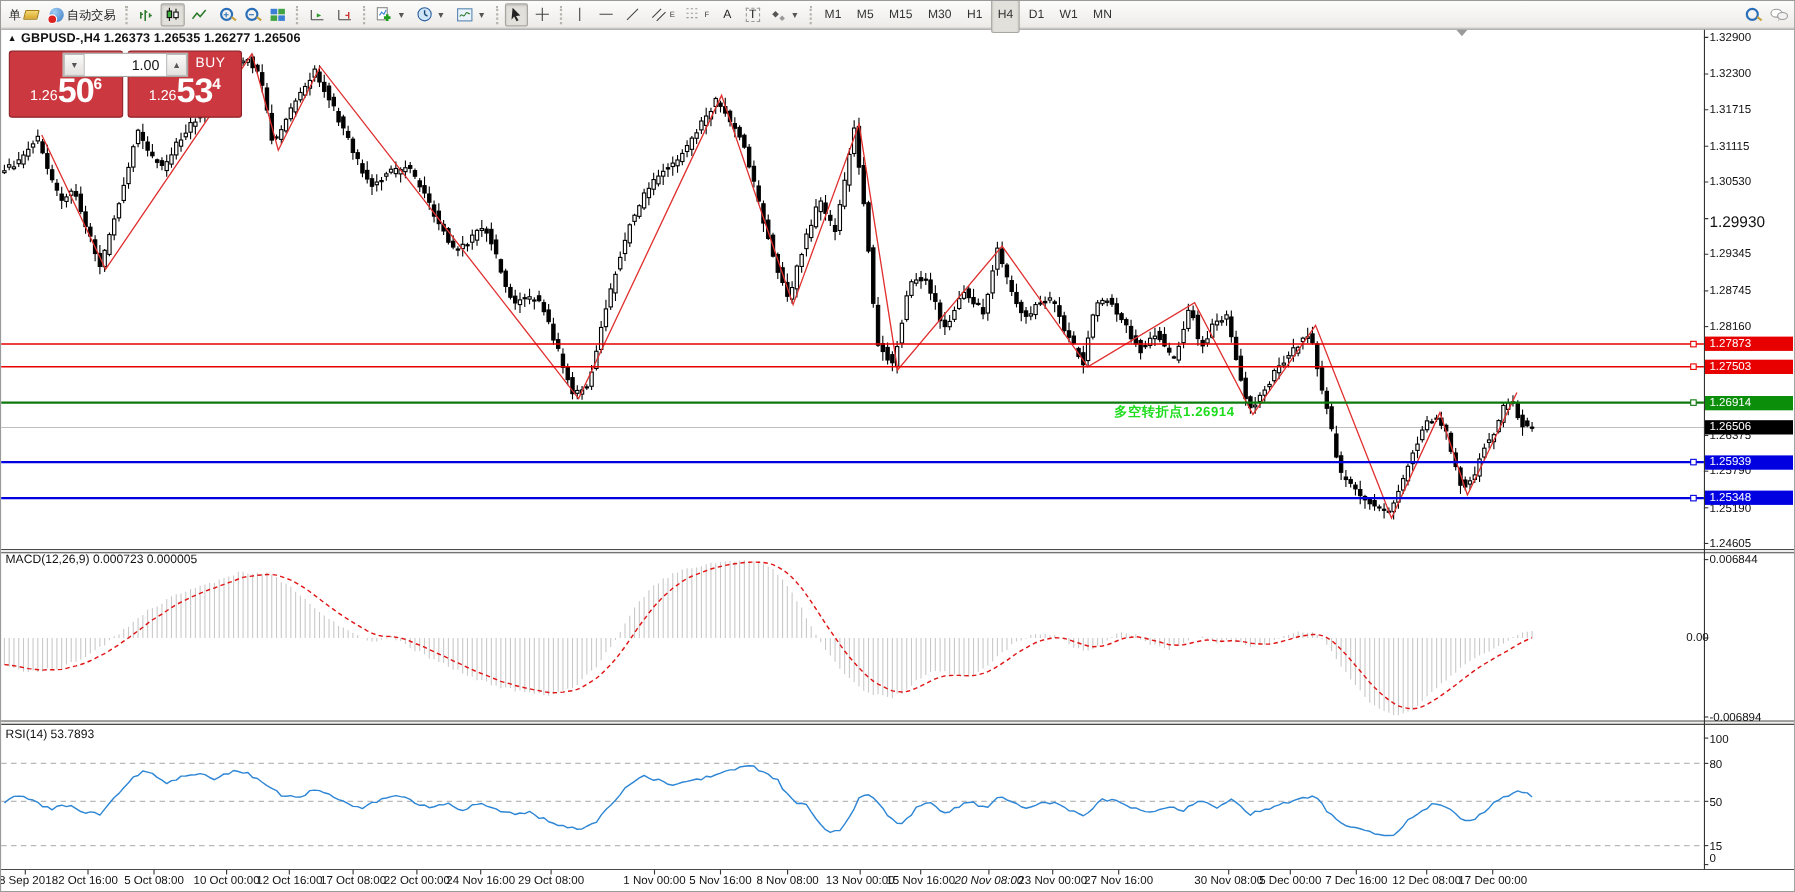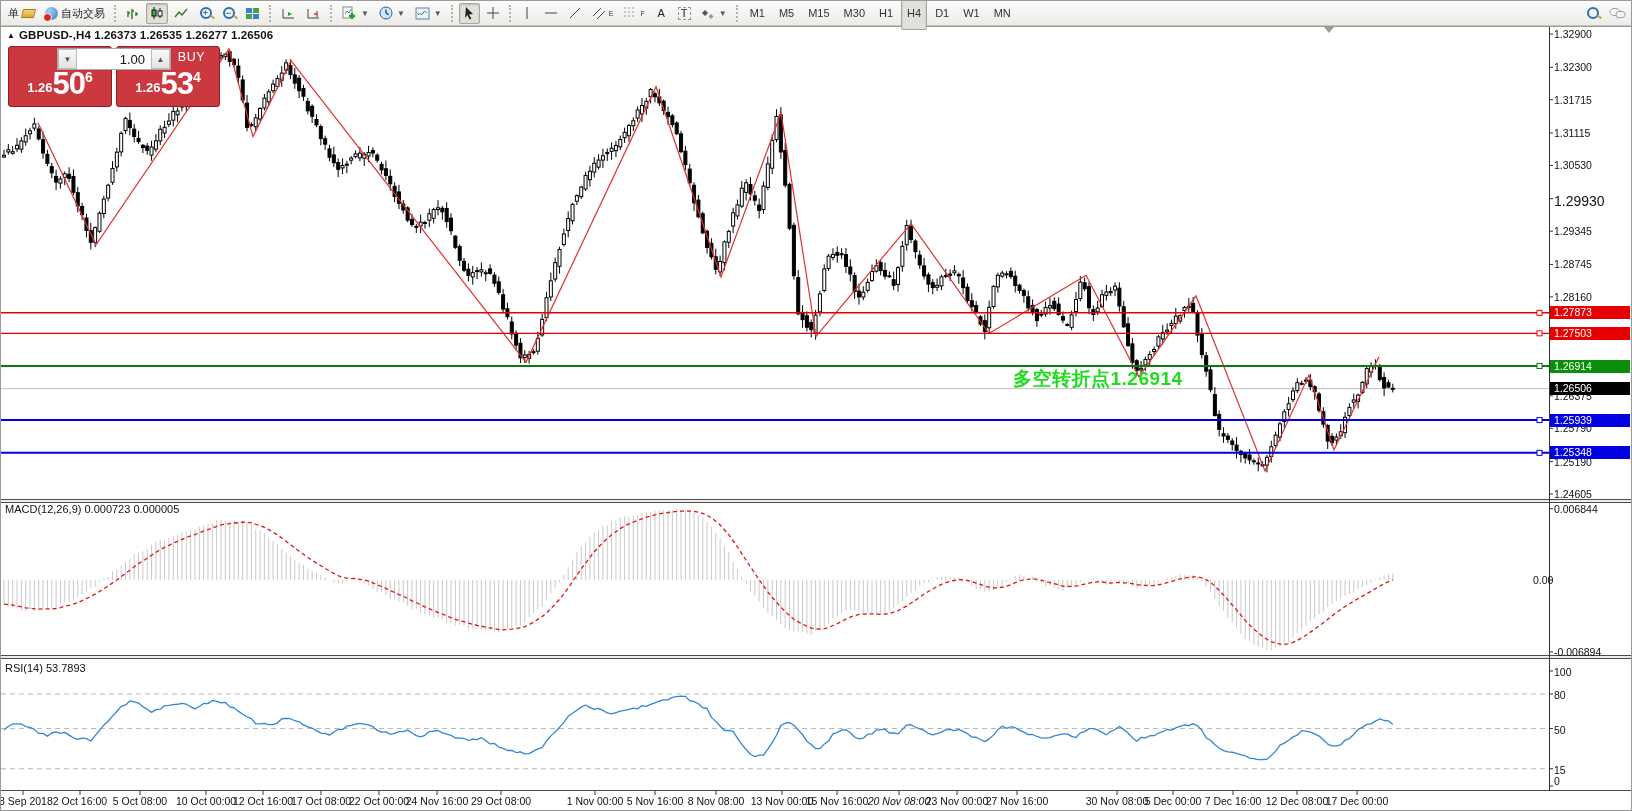--- a/index.html
+++ b/index.html
@@ -27,39 +27,39 @@
   .subletter{font-size:7px;vertical-align:sub;color:#333;}
   
   .canvas-wrap{position:absolute;left:0;top:0;width:1632px;height:811px;z-index:1;}
   .labels{position:absolute;left:0;top:0;width:1632px;height:811px;z-index:10;pointer-events:none;}
   .chart-header{position:absolute;left:6px;top:28px;font-size:11.5px;font-weight:bold;color:#111;letter-spacing:.1px;}
   .chart-header .tri{font-size:8px;vertical-align:1px;margin-right:4px;}
   .badge{position:absolute;left:1549px;width:80px;height:13px;color:#fff;font-size:10.5px;
          line-height:13px;padding-left:4px;white-space:nowrap;}
   .time-label{position:absolute;top:794px;font-size:10.5px;color:#111;transform:translateX(-50%);white-space:nowrap;}
   .panel-label{position:absolute;font-size:11px;color:#111;}
-  .annotation{position:absolute;font-size:19px;font-weight:bold;color:#1ddd1d;letter-spacing:.5px;white-space:nowrap;}
+  .annotation{position:absolute;font-size:12px;font-weight:bold;color:#1ddd1d;letter-spacing:.5px;white-space:nowrap;}
   .shift-marker{position:absolute;left:1323px;top:26px;width:0;height:0;border-left:5px solid transparent;
     border-right:5px solid transparent;border-top:6px solid #9a9a9a;}
   
   .ocp{position:absolute;left:7px;top:45px;width:212px;height:61px;z-index:20;}
   .ocp .half{position:absolute;top:0;height:61px;background:#cb3840;border:1px solid #8e2026;border-radius:3px;}
   .ocp .half.sell{left:0;width:104px;}
   .ocp .half.buy{left:108px;width:104px;}
   .ocp .side-label{position:absolute;top:3px;font-size:12.5px;color:#fff;letter-spacing:.5px;margin-left:48px;}
   .ocp .side-label.sell{left:14px;}
   .ocp .side-label.buy{right:14px;}
   .ocp .spinner{position:absolute;left:49px;top:2px;width:114px;height:22px;background:#fff;
     border:1px solid #a9a7a2;display:flex;align-items:stretch;z-index:2;}
   .ocp .spinbtn{width:19px;background:linear-gradient(#fafafa,#e4e2de);border:1px solid #bbb;
     font-size:8px;color:#555;display:flex;align-items:center;justify-content:center;}
   .ocp .spinval{flex:1;display:flex;align-items:center;justify-content:flex-end;padding-right:6px;
     font-size:13px;color:#111;}
   .ocp .bigprice{position:absolute;bottom:2px;width:100%;text-align:center;color:#fff;line-height:30px;}
-  .ocp .p-sm{font-size:13px;font-weight:bold;vertical-align:2px;margin-top:36px;}
+  .ocp .p-sm{font-size:13px;font-weight:normal;vertical-align:2px;margin-top:36px;}
   .ocp .p-big{font-size:31px;font-weight:bold;letter-spacing:-1px;}
   .ocp .p-sup{font-size:14px;font-weight:bold;vertical-align:12px;}
 </style>
 </head>
 <body>
 
 <div class="app">
 
   <div class="toolbar">
     <div class="tbtn">

